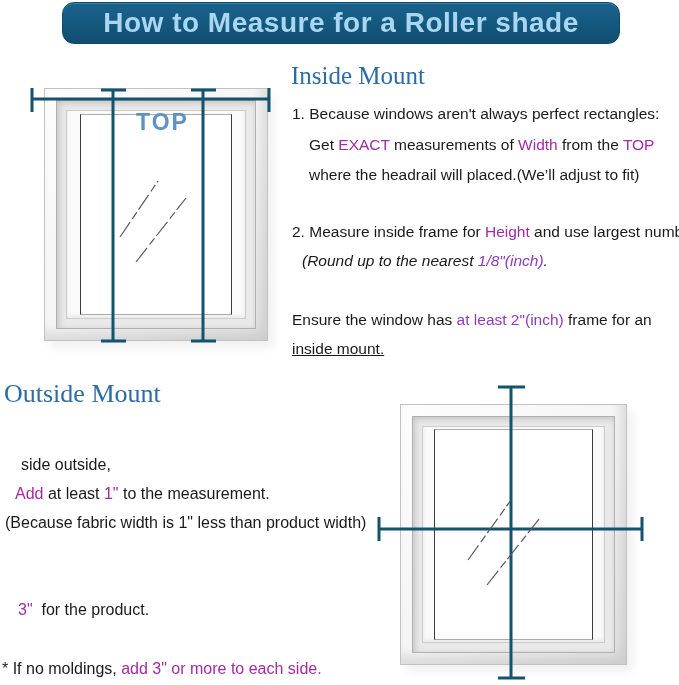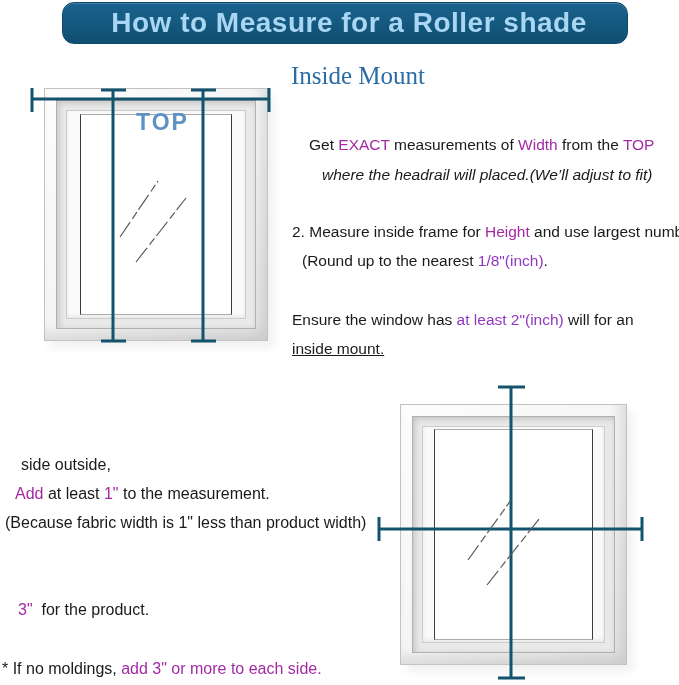--- a/index.html
+++ b/index.html
@@ -7,21 +7,20 @@
     position:relative;width:679px;height:685px;overflow:hidden;background:#ffffff;
     font-family:"Liberation Sans", sans-serif;color:#1a1a1a;
   }
   
   .banner{
     position:absolute;left:62px;top:2px;width:556px;height:40px;
     background:linear-gradient(180deg,#1a628e 0%,#155a80 45%,#114e71 100%);
     border:1px solid #0e4a6b;border-radius:12px;
     display:flex;align-items:center;justify-content:center;
     box-shadow:inset 0 1px 0 rgba(255,255,255,0.18);
-    padding-left:8px;
   }
   .banner-text{
     color:#a9d6f3;font-size:28px;font-weight:bold;letter-spacing:0.5px;
     white-space:nowrap;
   }
   
   .mount-heading{
     position:absolute;font-family:"Liberation Serif", serif;
     color:#2c6ca6;font-size:25px;font-weight:normal;white-space:nowrap;
   }
@@ -125,29 +124,31 @@
       <line x1="136" y1="262" x2="186" y2="198"></line>
       <line x1="468" y1="560" x2="511" y2="500"></line>
       <line x1="487" y1="585" x2="539" y2="519"></line>
     </g>
   </svg>
 
   <div class="top-label">TOP</div>
 
   <div class="mount-heading" id="inside-heading">Inside Mount</div>
 
+  <div class="tline" style="left:292px;top:105px;"><span>1. Because windows aren't always perfect rectangles:</span></div>
   <div class="tline" style="left:309px;top:136px;"><span>Get </span><span class="c-m">EXACT</span><span> measurements of </span><span class="c-m">Width</span><span> from the </span><span class="c-m">TOP</span></div>
-  <div class="tline" style="left:322px;top:166px;font-style:italic;"><span>where the headrail will placed.(We’ll adjust to fit)</span></div>
+  <div class="tline" style="left:309px;top:166px;"><span>where the headrail will placed.(We’ll adjust to fit)</span></div>
 
   <div class="tline" style="left:292px;top:223px;"><span>2. Measure inside frame for </span><span class="c-m">Height</span><span> and use largest number</span></div>
-  <div class="tline" style="left:302px;top:252px;"><span>(Round up to the nearest </span><span class="c-p">1/8"(inch)</span><span>.</span></div>
+  <div class="tline" style="left:302px;top:252px;font-style:italic;"><span>(Round up to the nearest </span><span class="c-p">1/8"(inch)</span><span>.</span></div>
 
-  <div class="tline" style="left:292px;top:311px;"><span>Ensure the window has </span><span class="c-p">at least 2"(inch)</span><span> will for an</span></div>
+  <div class="tline" style="left:292px;top:311px;"><span>Ensure the window has </span><span class="c-p">at least 2"(inch)</span><span> frame for an</span></div>
   <div class="tline" style="left:292px;top:340px;text-decoration:underline;"><span>inside mount.</span></div>
 
+  <div class="mount-heading" id="outside-heading">Outside Mount</div>
 
   <div class="tline left-col" style="left:21px;top:456px;"><span>side outside,</span></div>
   <div class="tline left-col" style="left:15px;top:485px;"><span class="c-m">Add</span><span> at least </span><span class="c-m">1"</span><span> to the measurement.</span></div>
   <div class="tline left-col" style="left:5px;top:514px;"><span>(Because fabric width is 1" less than product width)</span></div>
 
   <div class="tline left-col" style="left:18px;top:601px;"><span class="c-m">3"</span><span>  for the product.</span></div>
 
   <div class="tline left-col" style="left:2px;top:660px;"><span>* If no moldings, </span><span class="c-m">add 3" or more to each side.</span></div>
 
 </div>

